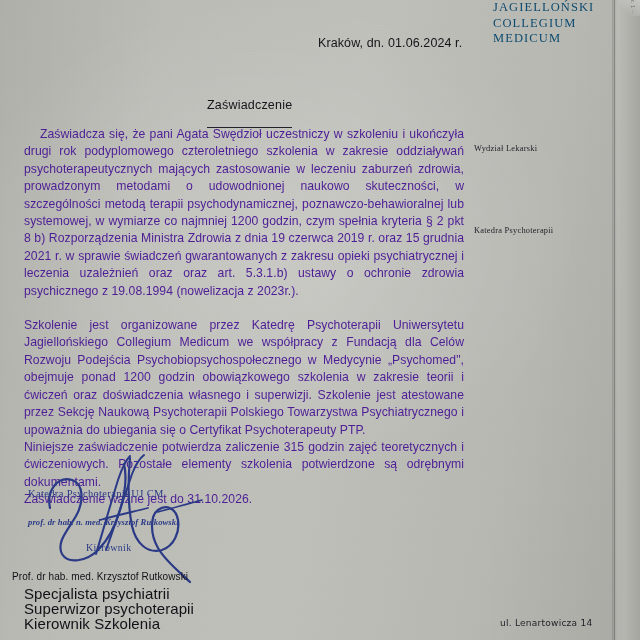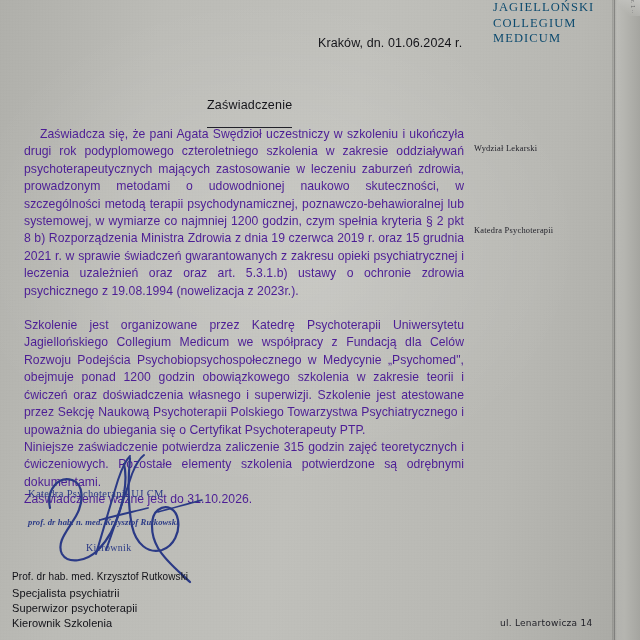--- a/index.html
+++ b/index.html
@@ -189,23 +189,24 @@
     left: 12px;
     top: 568px;
     color: #111117;
   }
   .signer .name {
     font-size: 10px;
     letter-spacing: .1px;
     line-height: 18px;
   }
   .signer .role {
-    font-size: 11px;
+    font-size: 15px;
     line-height: 15.2px;
     letter-spacing: .1px;
+    margin-left: 12px;
   }
 </style>
 </head>
 <body>
 
 <div class="page">
 
   <div class="paper-sheet"></div>
   <div class="paper-noise"></div>
 

